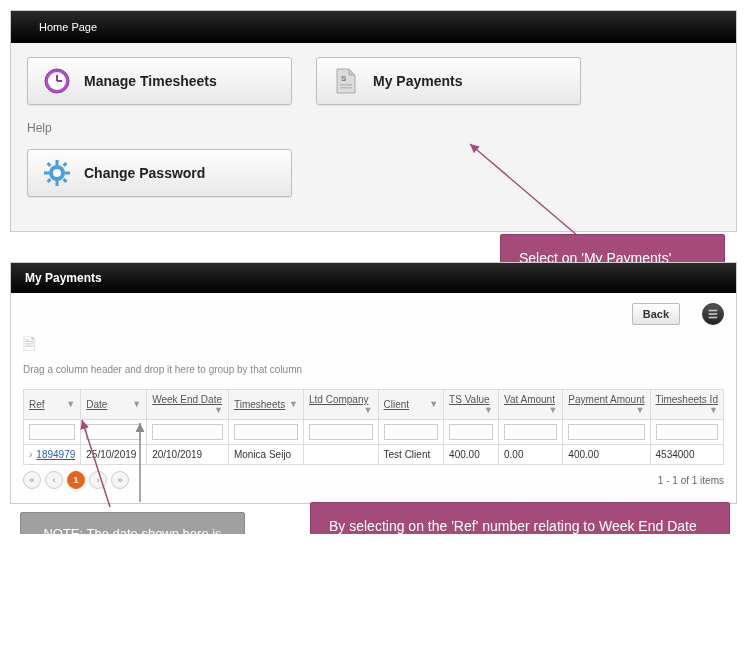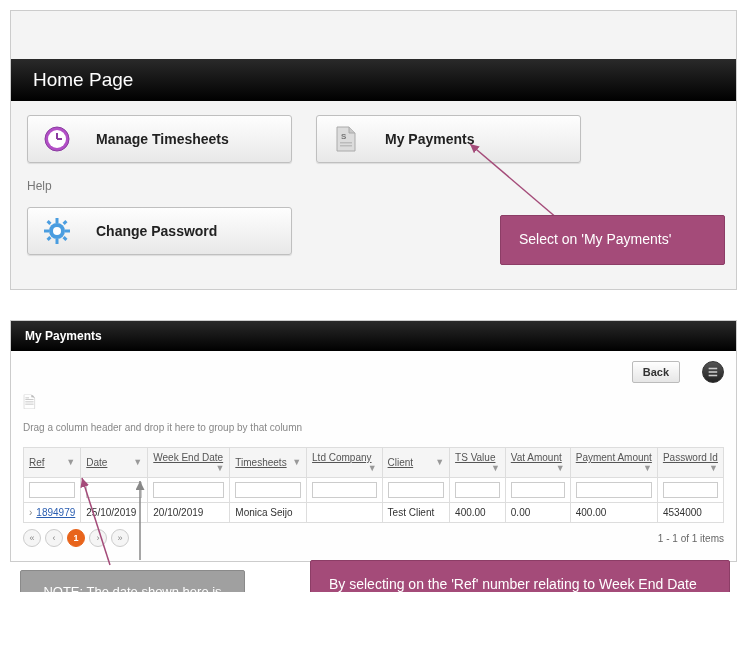--- a/index.html
+++ b/index.html
@@ -1,25 +1,25 @@
 <!DOCTYPE html>
 <html><head>
 <meta charset="utf-8">
 <style>
   * { box-sizing: border-box; margin: 0; padding: 0; }
   body { font-family: Arial, Helvetica, sans-serif; background: #fff; width: 747px; padding: 10px; font-size: 12px; color: #333; }
 
   .panel { border: 1px solid #ccc; background: #f4f4f4; margin-bottom: 20px; }
-  .panel-header { background: linear-gradient(#2a2a2a,#000); color: #fff; padding: 10px 22px; font-size: 19px; font-weight: 500; margin-top: 48px; }
+  .panel-header { background: linear-gradient(#2a2a2a,#000); color: #fff; padding: 10px 28px; font-size: 11px; font-weight: 500; }
   .panel-body { padding: 14px 16px 18px; }
   .section-label { color: #777; font-size: 12px; margin: 6px 0 14px; }
 
   .btn-row { display: flex; gap: 24px; margin-bottom: 16px; }
   .app-btn {
-    display: flex; align-items: center; gap: 24px;
+    display: flex; align-items: center; gap: 12px;
     background: linear-gradient(#fefefe,#e8e8e8);
     border: 1px solid #bfbfbf; border-radius: 3px;
     padding: 8px 14px; width: 265px; font-weight: bold; font-size: 14px; color: #222;
     cursor: pointer; box-shadow: 0 1px 1px rgba(0,0,0,.1);
   }
   .app-btn .icon-wrap { width: 30px; height: 30px; display:flex; align-items:center; justify-content:center; }
 
   .callout {
     position: absolute; background: #a44b79; color: #fff; border: 1px solid #8c3d66;
     padding: 14px 18px; font-size: 14px; line-height: 1.4; border-radius: 2px;
@@ -122,21 +122,21 @@
   </div>
 
   <svg class="arrow arrow-line" style="left:450px; top:128px; width:130px; height:110px;">
     <defs>
         <marker id="ah1" markerWidth="8" markerHeight="8" refX="6" refY="3" orient="auto">
           <path d="M0,0 L6,3 L0,6 z"></path>
         </marker>
       </defs>
     <path d="M118,98 L10,6" marker-end="url(#ah1)"></path>
   </svg>
-  <div class="callout" style="left:490px; top:205px; width:225px;">
+  <div class="callout" style="left:490px; top:224px; width:225px;">
     <span>Select on 'My Payments'</span>
   </div>
 </div>
 
 <div class="rel" style="margin-top:30px;">
   <div class="mp-panel">
     <div class="mp-header">My Payments</div>
     <div class="mp-body">
       <div class="mp-topbar">
         <div class="small-btn">Back</div>
@@ -162,21 +162,21 @@
           <tr>
             <th><span>Ref</span><span class="filter-icon">▼</span></th>
             <th><span>Date</span><span class="filter-icon">▼</span></th>
             <th><span>Week End Date</span><span class="filter-icon">▼</span></th>
             <th><span>Timesheets</span><span class="filter-icon">▼</span></th>
             <th><span>Ltd Company</span><span class="filter-icon">▼</span></th>
             <th><span>Client</span><span class="filter-icon">▼</span></th>
             <th><span>TS Value</span><span class="filter-icon">▼</span></th>
             <th><span>Vat Amount</span><span class="filter-icon">▼</span></th>
             <th><span>Payment Amount</span><span class="filter-icon">▼</span></th>
-            <th><span>Password Id</span><span class="filter-icon">▼</span></th>
+            <th><span>Timesheets Id</span><span class="filter-icon">▼</span></th>
           </tr>
           <tr class="f-row">
             <td><input class="f-input" style=""></td>
             <td><input class="f-input" style=""></td>
             <td><input class="f-input" style=""></td>
             <td><input class="f-input" style=""></td>
             <td><input class="f-input" style=""></td>
             <td><input class="f-input" style=""></td>
             <td><input class="f-input" style=""></td>
             <td><input class="f-input" style=""></td>

